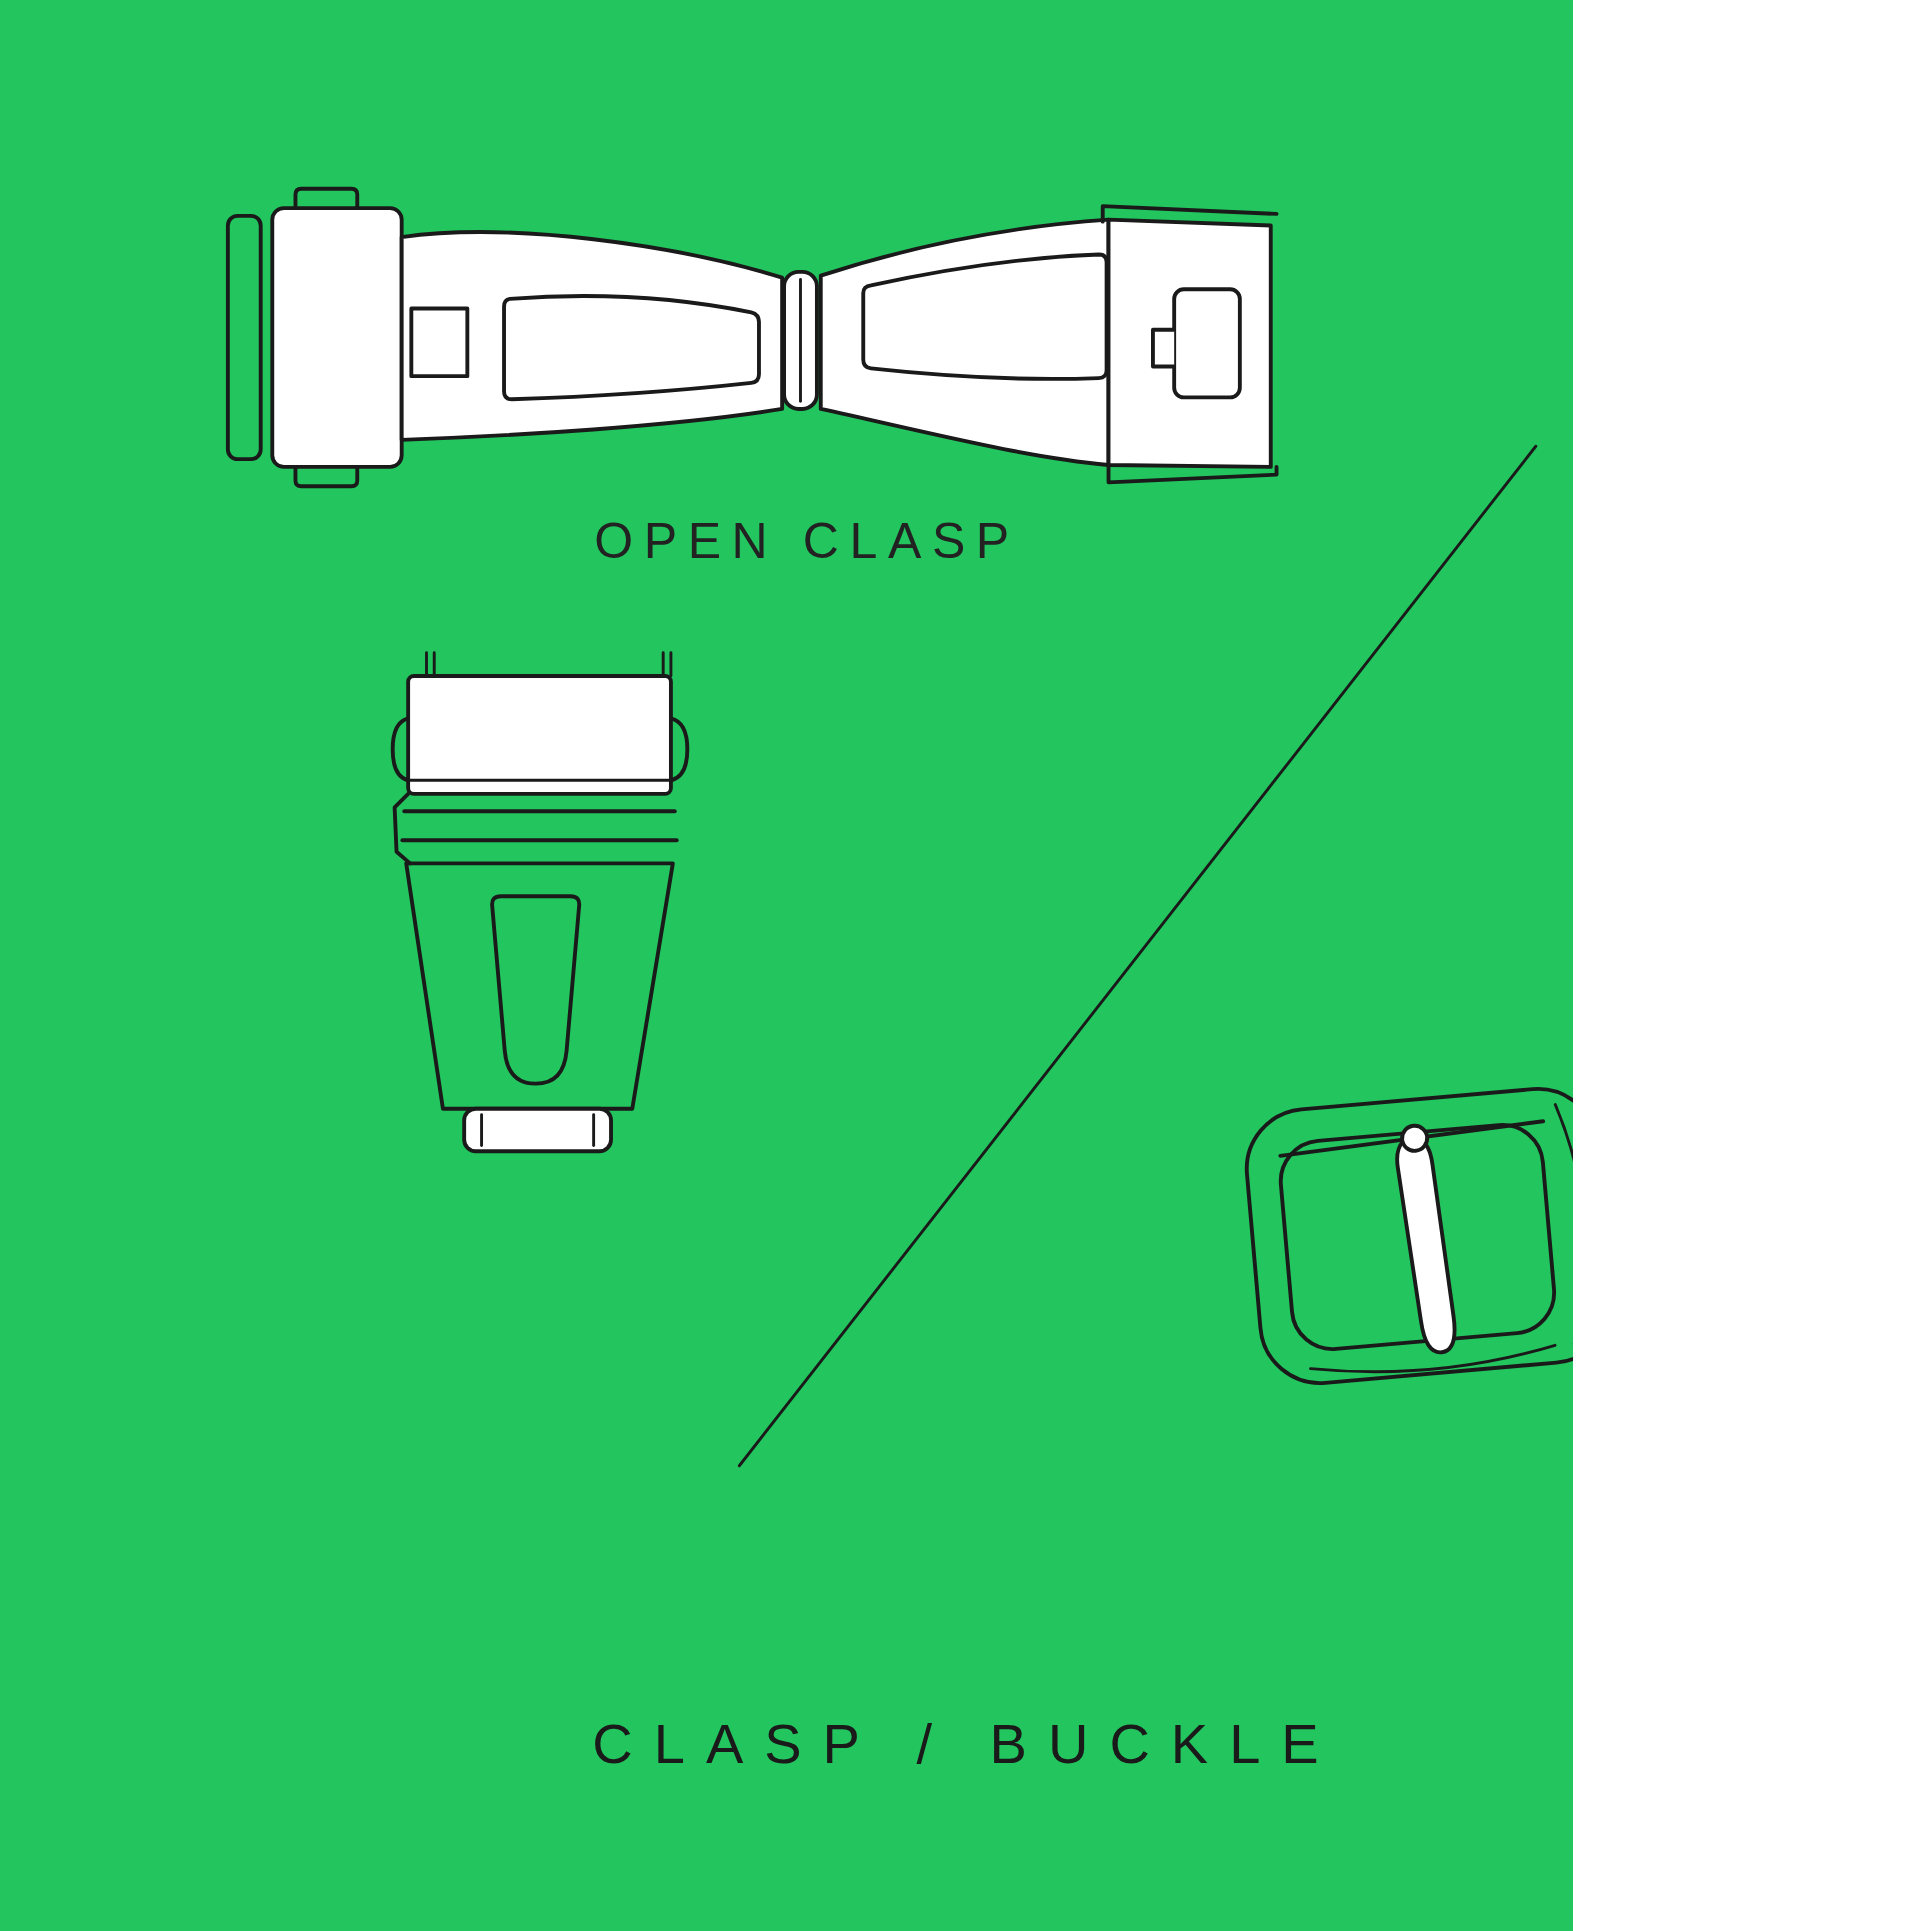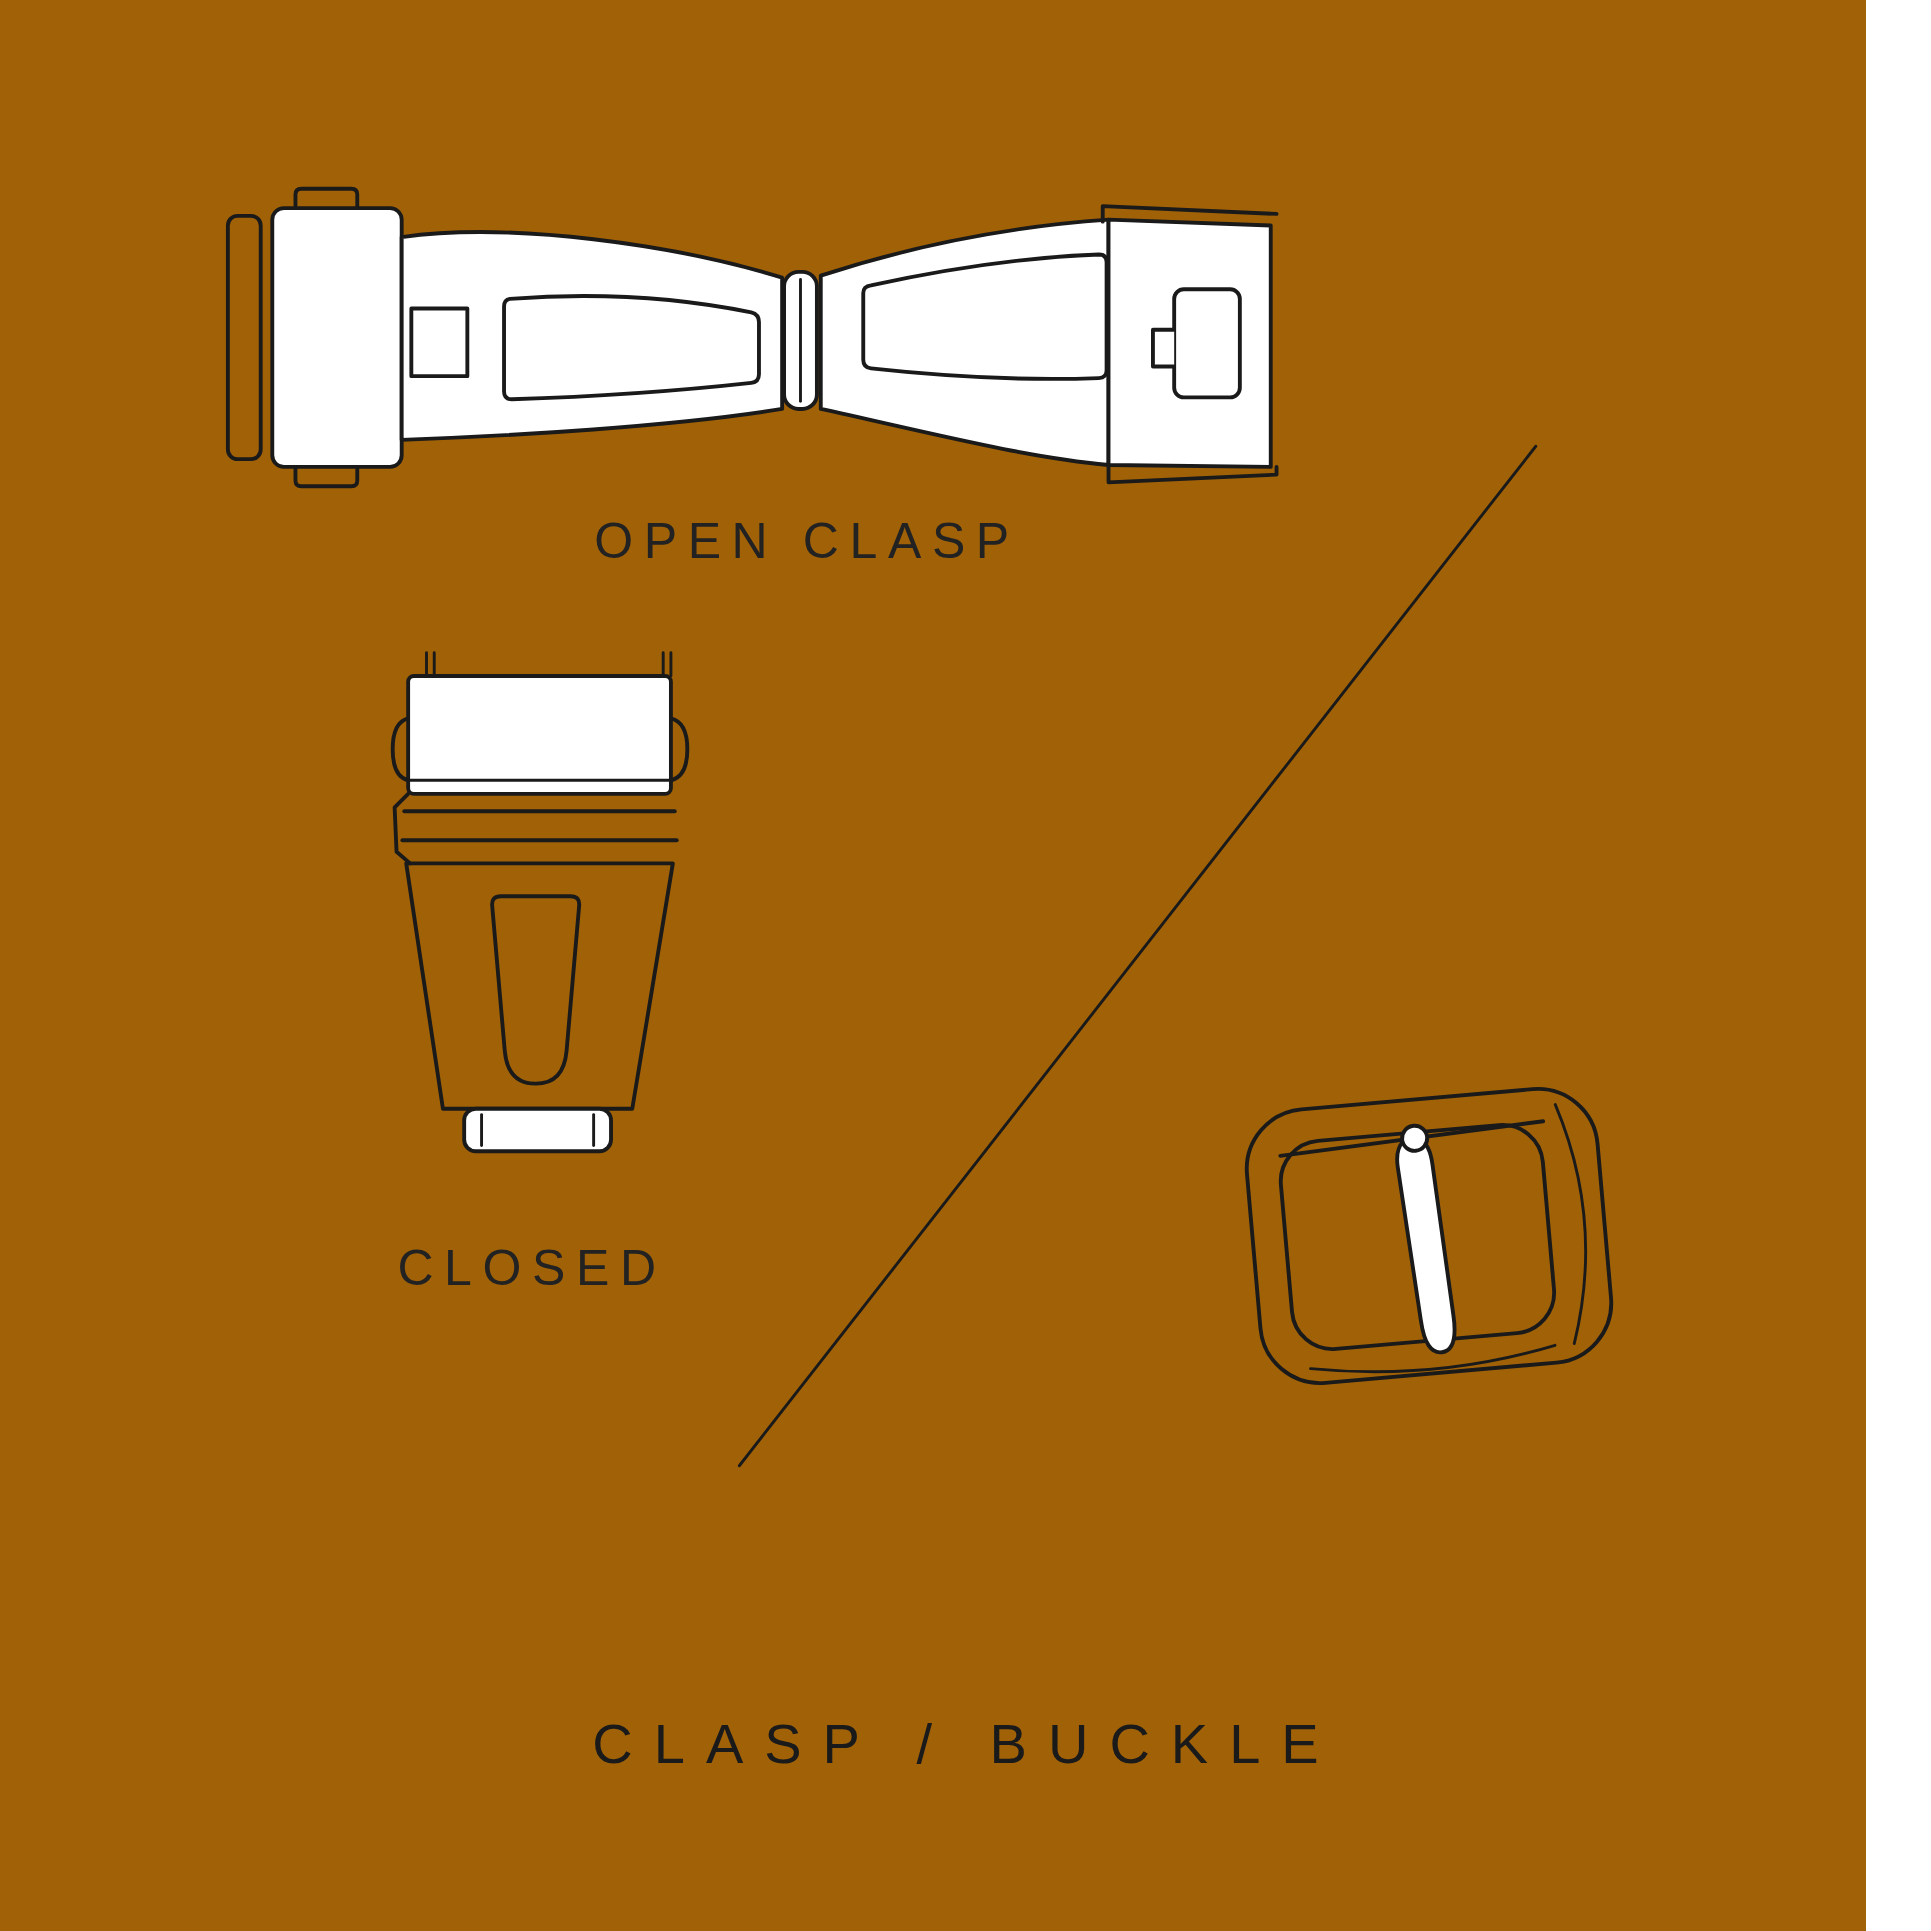--- a/index.html
+++ b/index.html
@@ -2,23 +2,23 @@
 <html><head>
 <meta charset="utf-8">
 <style>
   html, body {
     margin: 0;
     padding: 0;
     background: #ffffff;
   }
   #canvas {
     position: relative;
-    width: 1866px;
+    width: 1573px;
     height: 1931px;
-    background: #a16207;
+    background: #22c55e;
     overflow: hidden;
     font-family: "Liberation Sans", sans-serif;
     color: #1a1a1a;
   }
   .illus {
     position: absolute;
   }
   .illus svg {
     display: block;
   }
@@ -115,21 +115,20 @@
 
       <path class="line-art" d="M 26 224 L 302 224 L 260 478 L 64 478 Z"></path>
       <path class="line-art" d="M 124 258 Q 114 258 115 268 L 128 418 Q 131 452 160 452 Q 189 452 192 418 L 205 268 Q 206 258 196 258 Z"></path>
 
       <rect class="white-fill" x="86" y="478" width="152" height="44" rx="12"></rect>
       <line class="line-art-thin" x1="104" y1="484" x2="104" y2="516"></line>
       <line class="line-art-thin" x1="220" y1="484" x2="220" y2="516"></line>
     </svg>
   </div>
 
-  <div class="caption" style="left:532px; top:1239px;">CLOSED</div>
 
   <div class="illus" style="left:714px; top:425px;">
     <svg width="850" height="1062" viewBox="0 0 880 1100">
       <line class="line-art-thin" x1="851" y1="22" x2="26" y2="1078"></line>
     </svg>
   </div>
 
   <div class="illus" style="left:1226px; top:1062px;">
     <svg width="406" height="348" viewBox="0 0 420 360">
       <g transform="rotate(-5 210 180)">

